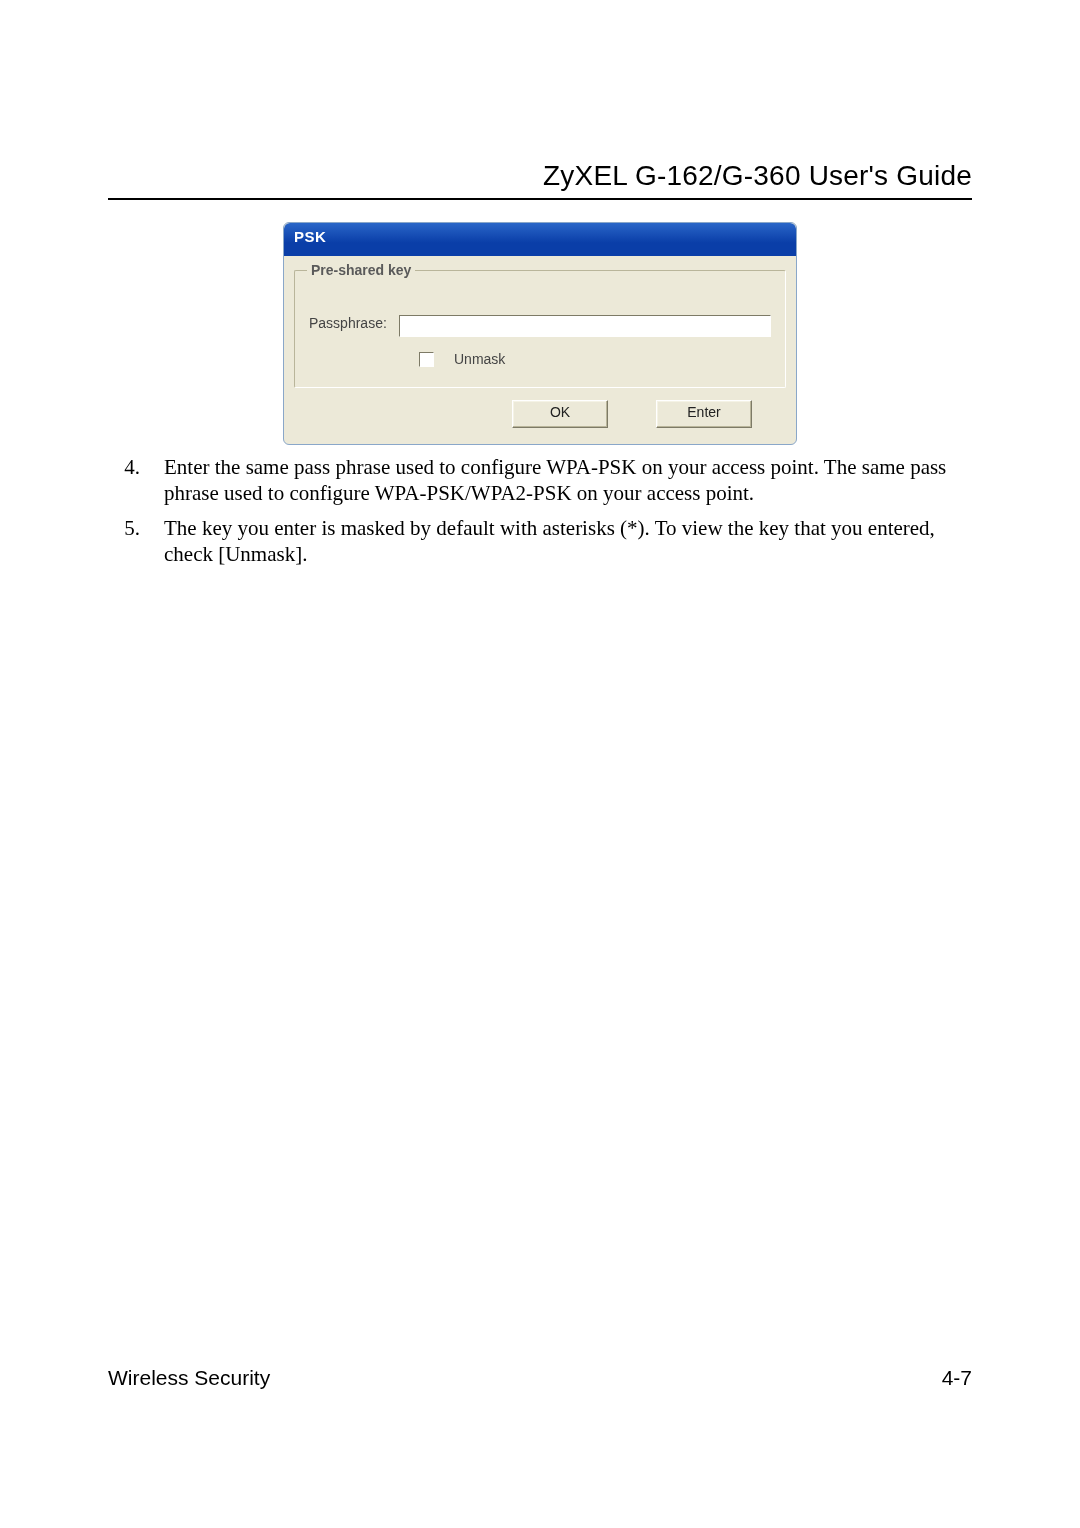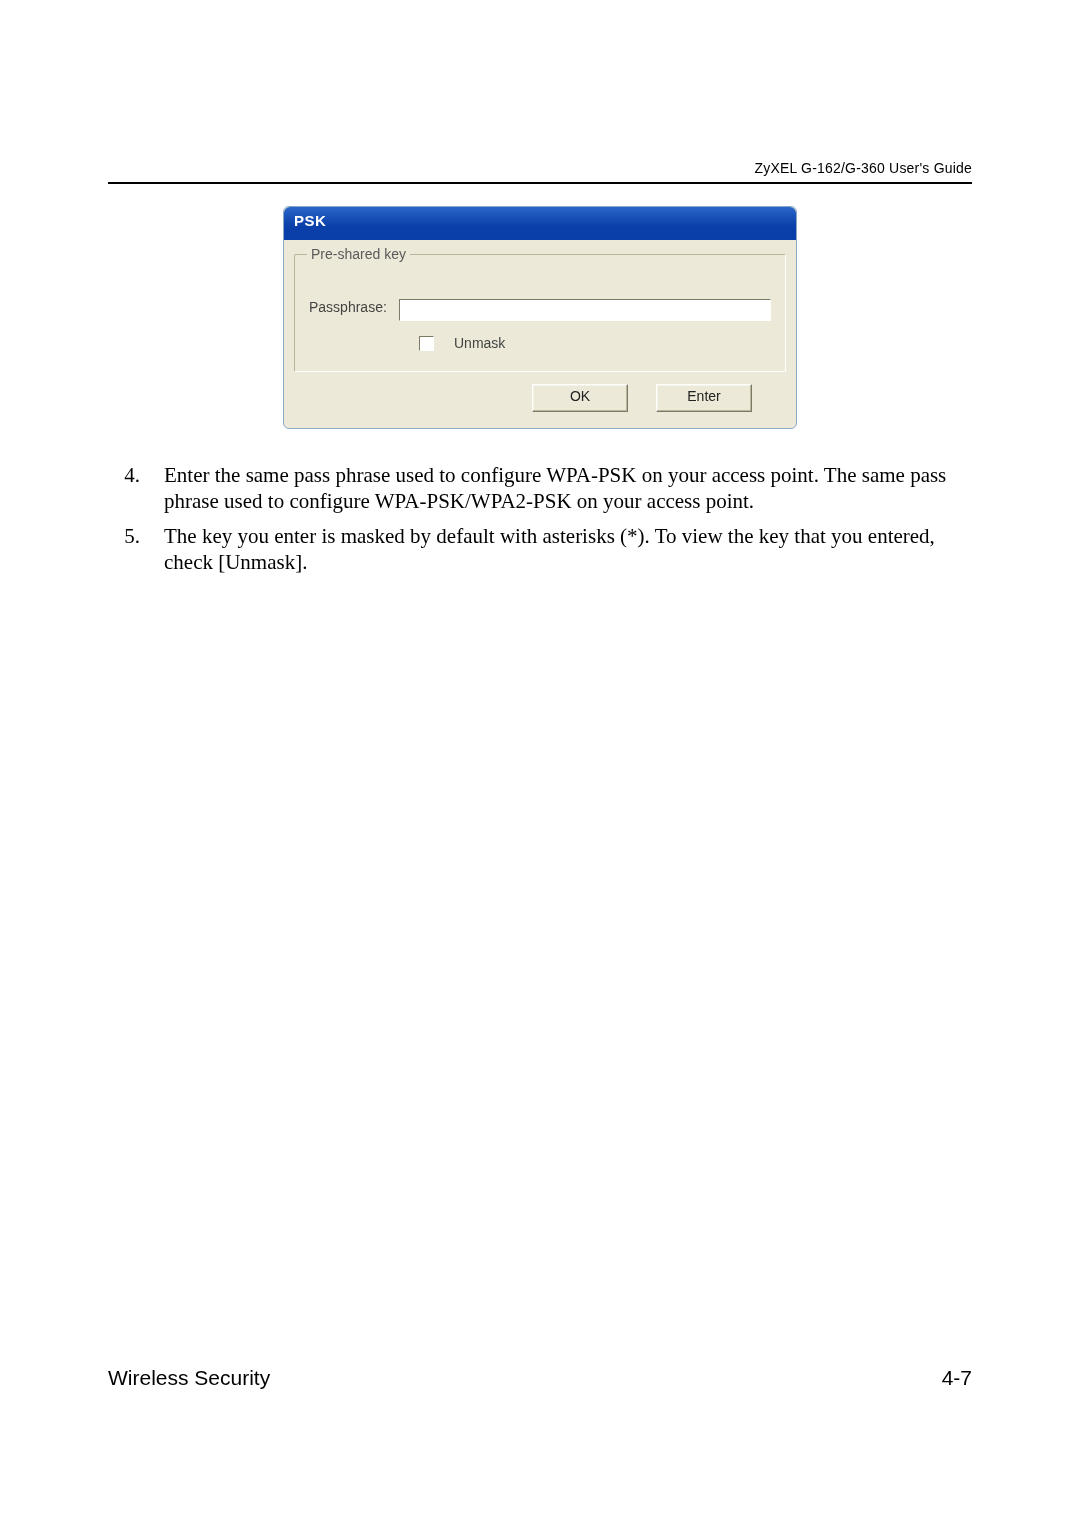--- a/index.html
+++ b/index.html
@@ -14,33 +14,33 @@
   }
   .page {
     position: absolute;
     left: 108px;
     top: 160px;
     width: 864px;
   }
   .header-right {
     text-align: right;
     font-family: Arial, Helvetica, sans-serif;
-    font-size: 14px;
+    font-size: 28px;
     letter-spacing: 0.2px;
   }
   .hr {
     border: none;
     border-top: 2px solid #000;
     margin: 6px 0 22px 0;
   }
 
   
   .dialog {
     width: 512px;
-    margin: 20px auto 33px auto;
+    margin: 20px auto 9px auto;
     font-family: Tahoma, Arial, sans-serif;
     font-size: 14px;
     color: #222;
     border: 1px solid #8aa7c9;
     border-radius: 6px;
     overflow: hidden;
     background: #ece9d8;
     position: relative;
   }
   .dialog::before {
@@ -75,20 +75,21 @@
     border-radius: 2px;
   }
   .group-legend {
     position: absolute;
     top: -9px;
     left: 12px;
     background: #ece9d8;
     padding: 0 4px;
     color: #5a5a5a;
     font-size: 14px;
+    font-weight: bold;
   }
   .row {
     display: flex;
   }
   .label {
     width: 90px;
     color: #444;
   }
   .text-input {
     flex: 1;
@@ -118,21 +119,21 @@
     border-left: 1px solid #7d7a66;
     border-right: 1px solid #fff;
     border-bottom: 1px solid #fff;
     background: #fff;
     box-sizing: border-box;
     display: inline-block;
   }
   .button-row {
     display: flex;
     justify-content: flex-end;
-    gap: 28px;
+    gap: 48px;
     padding: 12px 34px 6px 10px;
   }
   .winbtn {
     width: 94px;
     height: 26px;
     background: #ece9d8;
     border-top: 1px solid #fff;
     border-left: 1px solid #fff;
     border-right: 1px solid #7d7a66;
     border-bottom: 1px solid #7d7a66;

